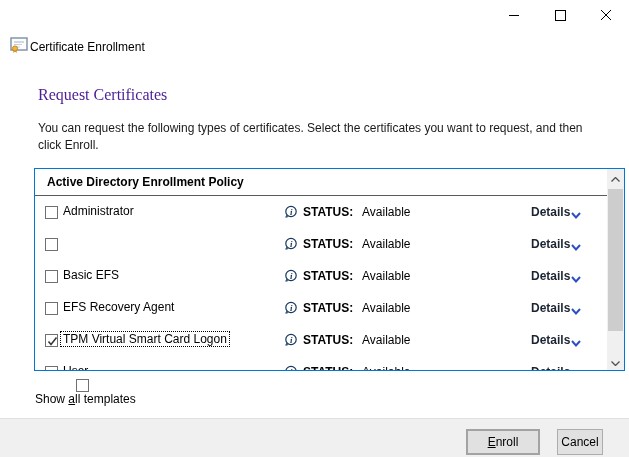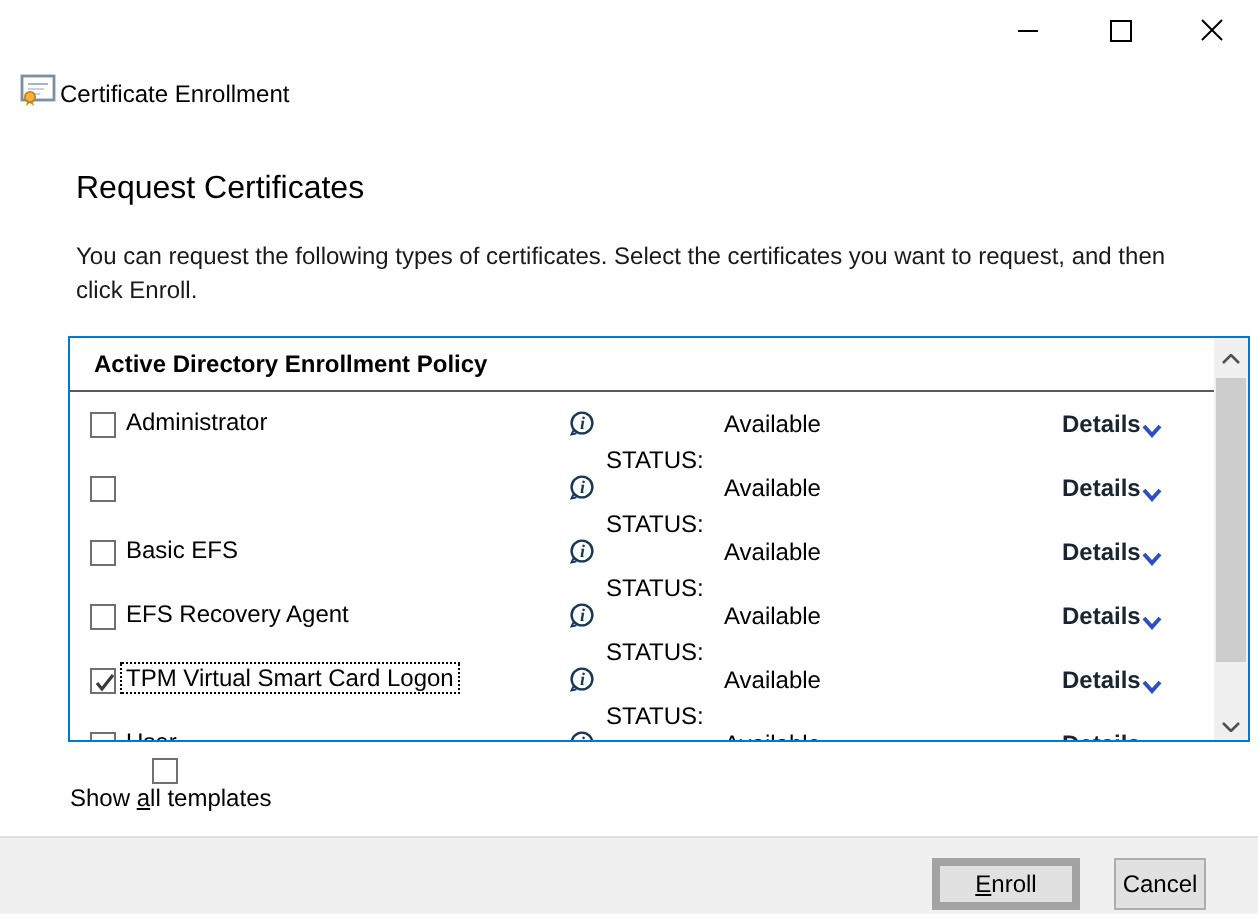--- a/index.html
+++ b/index.html
@@ -29,21 +29,21 @@
     padding:6px 0 0 12px; font-weight:bold; border-bottom:1px solid #595959; }
   .rows { position:absolute; left:0; right:17px; top:27px; bottom:0; overflow:hidden; }
   .row { position:relative; height:32px; }
   .cbx { position:absolute; left:10px; top:10px; width:13px; height:13px;
     border:1px solid #707070; background:#fff; }
   .cbx svg { display:none; position:absolute; left:0; top:0; }
   .cbx.checked svg { display:block; }
   .tpl-name { position:absolute; left:28px; top:8px; white-space:nowrap; }
   .tpl-name.focused { outline:1px dotted #000; padding:0 2px; left:26px; }
   .info-ic { position:absolute; left:249px; top:9px; }
-  .st-label { position:absolute; left:268px; top:9px; font-weight:normal;margin-top:18px; }
+  .st-label { position:absolute; left:268px; top:9px; font-weight:bold; }
   .st-value { position:absolute; left:327px; top:9px; }
   .details  { position:absolute; left:496px; top:9px; color:#1b2430;font-weight:bold; }
   .det-chev { position:absolute; left:536px; top:12px; }
 
   
   .sbar { position:absolute; right:0; top:0; bottom:0; width:17px; background:#f0f0f0; }
   .sbtn { position:absolute; left:0; width:17px; height:17px;
     display:flex; align-items:center; justify-content:center; }
   .sbtn.up { top:0; } .sbtn.down { bottom:0; }
   .sthumb { position:absolute; left:1px; width:15px; top:20px; height:142px; background:#cdcdcd; }
@@ -52,21 +52,21 @@
   .show-all { position:absolute; left:35px; top:379px; display:flex; align-items:center;flex-direction:column; }
   .show-all .cb2 { width:13px; height:13px; border:1px solid #707070; background:#fff; margin-right:6px; }
   .u { text-decoration:underline; }
 
   
   .footer { position:absolute; left:0; top:418px; width:629px; height:39px;
     background:#f0f0f0; border-top:1px solid #dfdfdf; }
   .btn { position:absolute; top:429px; height:26px; background:#e1e1e1;
     font-family:"Liberation Sans", sans-serif; font-size:12px; color:#000;
     display:flex; align-items:center; justify-content:center; cursor:default; }
-  .btn-enroll { left:466px; width:74px; border:4px solid #a3a3a3; }
+  .btn-enroll { left:466px; width:74px; border:2px solid #a3a3a3; }
   .btn-cancel { left:557px; width:46px; border:1px solid #adadad; }
 </style>
 </head>
 <body>
 
 <div class="caption-btn min-btn">
   <span>
     <svg width="11" height="11" viewBox="0 0 11 11">
         <line x1="0" y1="5.5" x2="10" y2="5.5" stroke="#000" stroke-width="1"></line>
       </svg>
@@ -94,21 +94,21 @@
       <line x1="4" y1="5" x2="14" y2="5" stroke="#9fb6cc" stroke-width="1"></line>
       <line x1="4" y1="7.5" x2="12" y2="7.5" stroke="#c3d3e2" stroke-width="1"></line>
       <line x1="4" y1="10" x2="10" y2="10" stroke="#c3d3e2" stroke-width="1"></line>
       <path d="M4 12 L3 16 L5 14.5 L7 16 L6 12 Z" fill="#d98e1e"></path>
       <circle cx="5" cy="11.5" r="2.6" fill="#f2b23c" stroke="#c07d14" stroke-width="0.8"></circle>
     </svg>
   </span>
   <span class="t">Certificate Enrollment</span>
 </div>
 
-<div class="page-title" style="color:#000000;">Request Certificates</div>
+<div class="page-title" style="color:#4c1d95;font-family:Liberation Serif, serif;">Request Certificates</div>
 <div class="page-desc">
   <div>You can request the following types of certificates. Select the certificates you want to request, and then</div>
   <div>click Enroll.</div>
 </div>
 
 <div class="listbox">
   <div class="list-header">Active Directory Enrollment Policy</div>
   <div class="rows">
       <div class="row">
     <span class="cbx">

